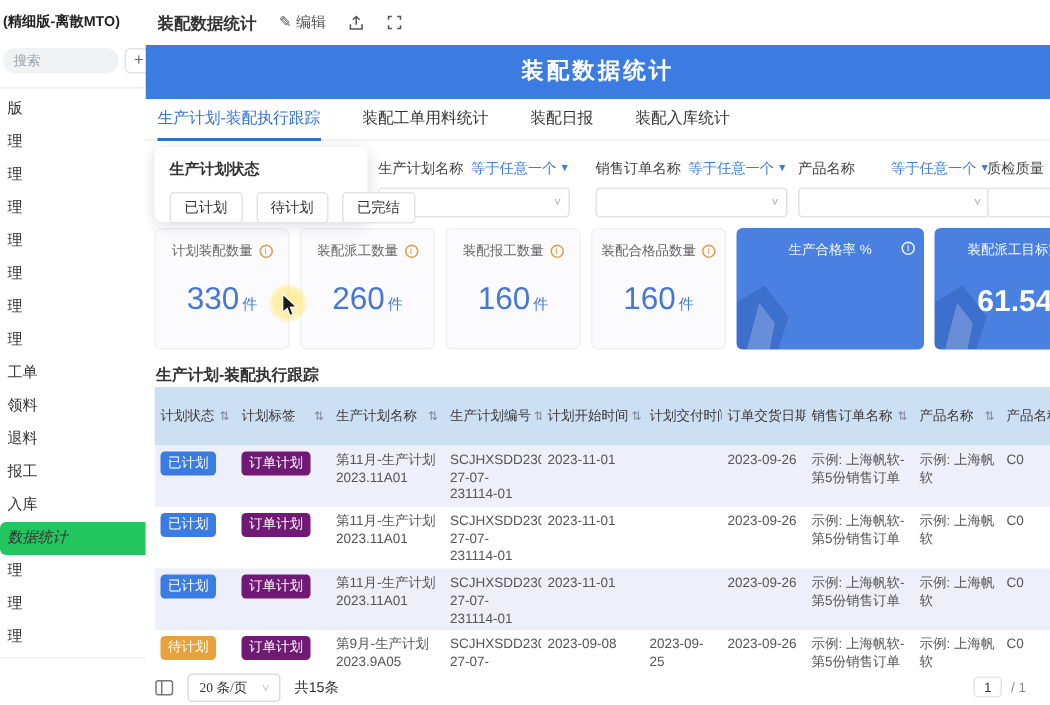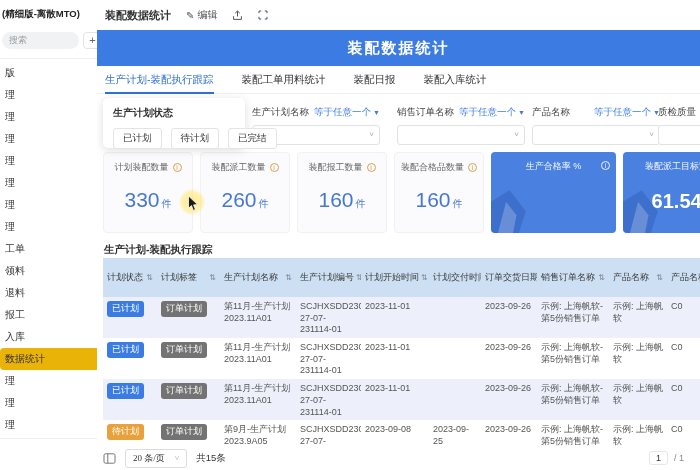--- a/index.html
+++ b/index.html
@@ -13,21 +13,21 @@
   .app-title { margin:8px 0 0 2px; font-size:9.5px; font-weight:bold; color:#222;
     white-space:nowrap; overflow:hidden; }
   .search-row { display:flex; align-items:center; gap:4px; margin:11px 3px 0 2px; }
   .search-box { flex:1; height:17px; line-height:17px; background:#f1f2f4;
     border-radius:9px; color:#9aa0a6; font-size:9px; padding:0 7px; overflow:hidden; }
   .add-btn { width:19px; height:17px; border:1px solid #e3e3e3; border-radius:4px;
     background:#fff; color:#666; font-size:11px; line-height:14px; text-align:center; }
   .side-divider { height:1px; background:#eee; margin:9px 0 3px 0; }
   .nav-item { height:22px; line-height:22px; font-size:10px; color:#333;
     padding-left:5px; white-space:nowrap; overflow:hidden; cursor:pointer; }
-  .nav-item.selected { background:#eab308; border-radius:4px; margin-right:0; }
+  .nav-item.selected { background:#22c55e; border-radius:4px; margin-right:0;font-style:italic; }
   .side-divider-bottom { height:1px; background:#eee; margin-top:2px; }
 
   
   .main { position:absolute; left:97px; top:0; width:603px; height:470px;
     background:#fff; overflow:hidden; }
   .toolbar { position:absolute; left:0; top:0; width:100%; height:30px;
     display:flex; align-items:center; gap:15px; padding-left:8px; }
   .doc-title { font-size:11px; font-weight:bold; color:#333; }
   .tool-btn { display:flex; align-items:center; gap:3px; font-size:10px; color:#555; cursor:pointer; }
 
@@ -107,21 +107,21 @@
   .tbody .tcell { font-size:9px; color:#555; padding:4px 4px 2px 4px; line-height:1.3;
     overflow:hidden; }
   .c1 { flex:0 0 54px; } .c2 { flex:0 0 63px; } .c3 { flex:0 0 76px; }
   .c4 { flex:0 0 65px; } .c5 { flex:0 0 68px; } .c6 { flex:0 0 52px; }
   .c7 { flex:0 0 56px; } .c8 { flex:0 0 72px; } .c9 { flex:0 0 58px; }
   .c10 { flex:0 0 70px; }
   .badge { display:inline-block; padding:2px 5px; border-radius:3px; color:#fff;
     font-size:9px; white-space:nowrap; }
   .badge[data-type="blue"]   { background:#3b7ce2; }
   .badge[data-type="orange"] { background:#e9a23b; }
-  .badge[data-type="teal"]   { background:#737373; }
+  .badge[data-type="teal"]   { background:#701a75; }
 
   
   .pagination { position:absolute; left:6px; right:0; bottom:0; height:24px;
     background:#fff; display:flex; align-items:center; gap:9px; font-size:9.5px; color:#333; }
   .col-ic { display:flex; cursor:pointer; }
   .size-select { display:flex; align-items:center; gap:10px; border:1px solid #ddd;
     border-radius:3px; padding:2px 7px; font-size:9px; color:#333; cursor:pointer;font-family:Liberation Serif, serif; }
   .size-caret { color:#999; font-size:8px; }
   .pg-right { margin-left:auto; margin-right:16px; display:flex; align-items:center; gap:6px; }
   .pg-current { border:1px solid #e6e6e6; border-radius:3px; padding:1px 6px;

